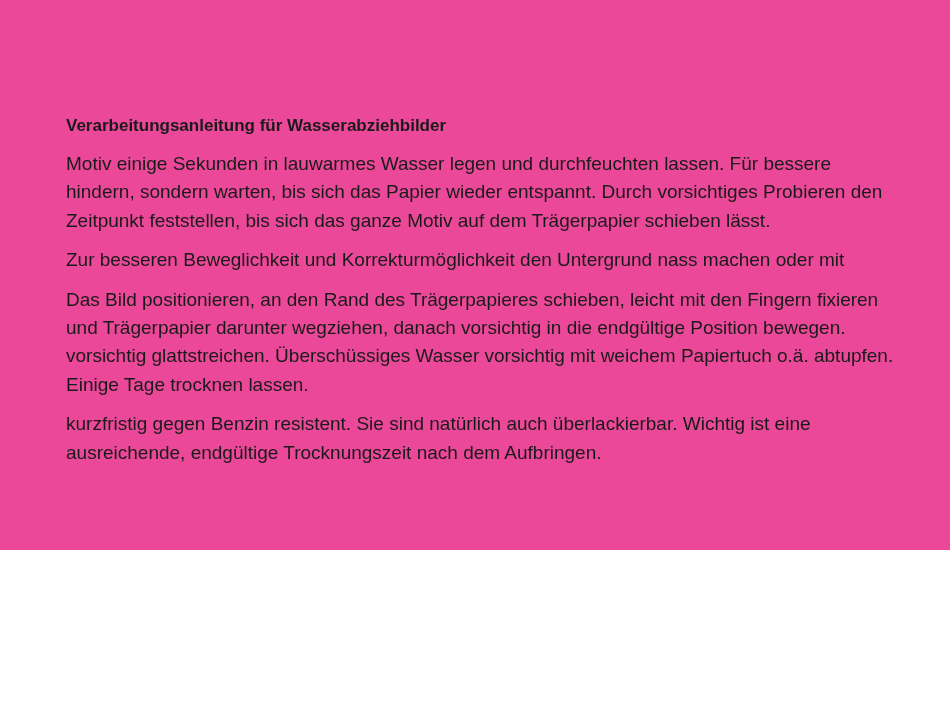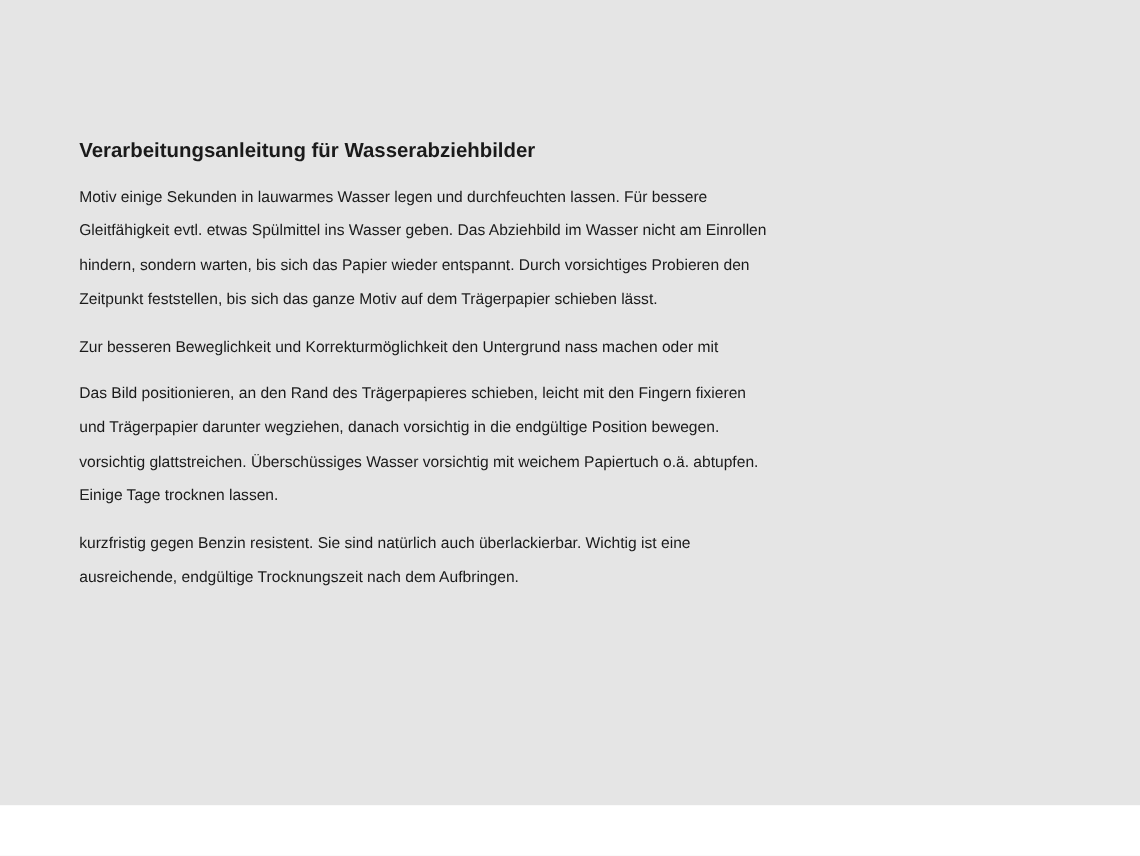--- a/index.html
+++ b/index.html
@@ -9,51 +9,50 @@
   }
   body {
     width: 950px;
     height: 713px;
     font-family: "Liberation Sans", sans-serif;
     color: #1a1a1a;
   }
   .page {
     box-sizing: border-box;
     width: 950px;
-    height: 671px;
+    height: 550px;
     padding: 112px 66px 0 66px;
     overflow: hidden;
-    background: #e5e5e5;
+    background: #ec4899;
   }
   .doc-title {
     font-size: 17px;
     font-weight: bold;
     line-height: 28px;
     margin: 0 0 10px 0;
     white-space: nowrap;
   }
   .paragraph {
     margin: 0 0 11px 0;
   }
   .line {
-    font-size: 13px;
+    font-size: 19px;
     line-height: 28.4px;
     white-space: nowrap;
   }
 </style>
 </head>
 <body>
 
 <div class="page">
 
   <h1 class="doc-title">Verarbeitungsanleitung für Wasserabziehbilder</h1>
 
   <div class="paragraph">
     <div class="line">Motiv einige Sekunden in lauwarmes Wasser legen und durchfeuchten lassen. Für bessere</div>
-    <div class="line">Gleitfähigkeit evtl. etwas Spülmittel ins Wasser geben. Das Abziehbild im Wasser nicht am Einrollen</div>
     <div class="line">hindern, sondern warten, bis sich das Papier wieder entspannt. Durch vorsichtiges Probieren den</div>
     <div class="line">Zeitpunkt feststellen, bis sich das ganze Motiv auf dem Trägerpapier schieben lässt.</div>
   </div>
 
   <div class="paragraph">
     <div class="line">Zur besseren Beweglichkeit und Korrekturmöglichkeit den Untergrund nass machen oder mit</div>
   </div>
 
   <div class="paragraph">
     <div class="line">Das Bild positionieren, an den Rand des Trägerpapieres schieben, leicht mit den Fingern fixieren</div>

